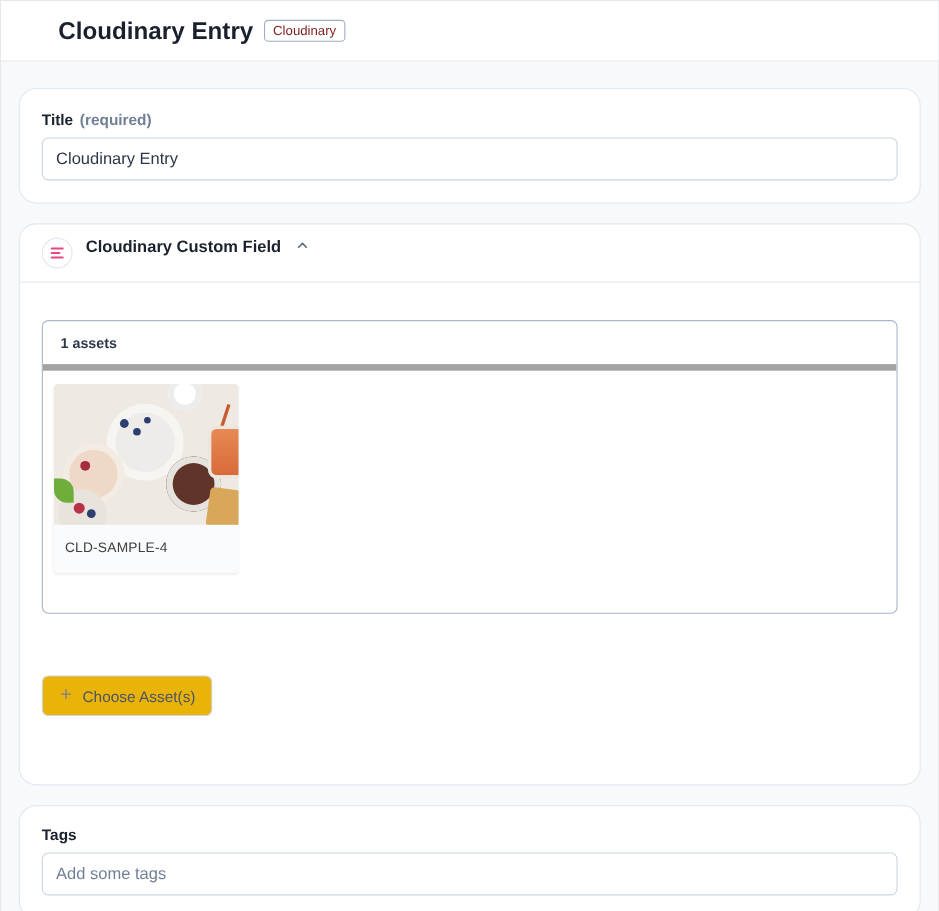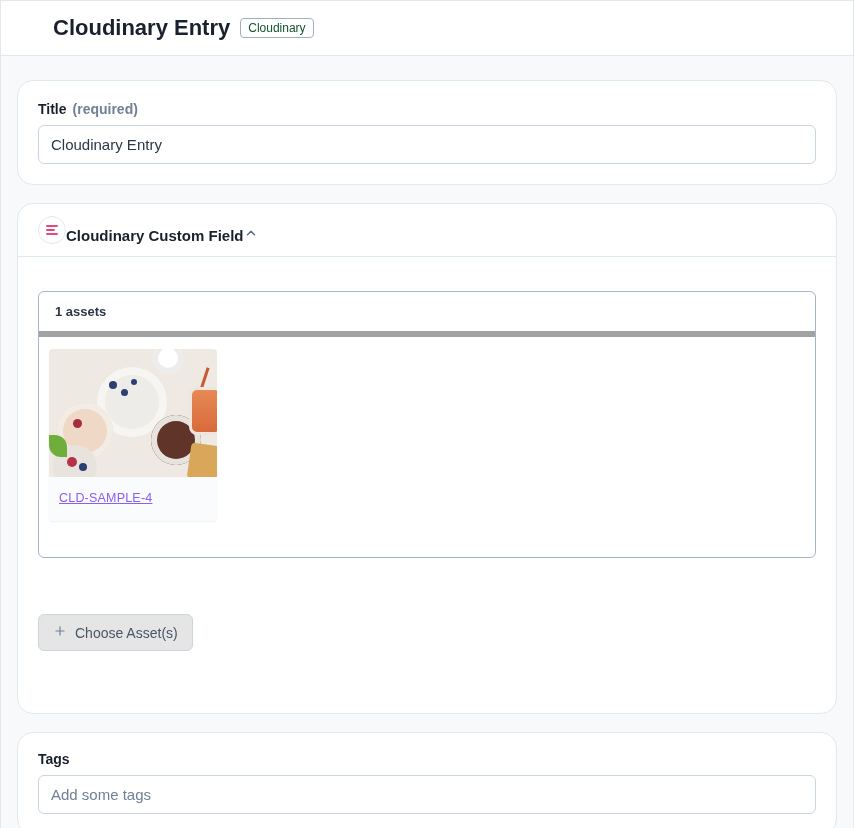--- a/index.html
+++ b/index.html
@@ -23,21 +23,21 @@
     gap:10px;
   }
   .header h1 {
     font-size:22px;
     font-weight:700;
     margin:0;
     color:#1a202c;
   }
   .badge {
     border:1px solid #a0aec0;
-    color:#14532d;
+    color:#7f1d1d;
     font-size:12px;
     padding:2px 7px;
     border-radius:4px;
     line-height:1.2;
   }
   .content { padding:24px 16px 16px 16px; }
   .card {
     background:#fff;
     border:1px solid #e2e8f0;
     border-radius:16px;
@@ -59,22 +59,22 @@
     border:1px solid #cbd5e0;
     border-radius:6px;
     padding:10px 12px;
     font-size:15px;
     color:#2d3748;
     outline:none;
   }
   .text-input::placeholder { color:#718096; }
   .section-header {
     display:flex;
-    align-items:flex-end;
-    gap:0;
+    align-items:flex-start;
+    gap:12px;
     padding:12px 20px;
     border-bottom:1px solid #e2e8f0;
     cursor:pointer;
   }
   .section-title {
     font-size:15px;
     font-weight:700;
     color:#1a202c;
   }
   .brand-icon {
@@ -125,31 +125,30 @@
   .b2{width:7px;height:7px;left:72px;top:40px;}
   .b3{width:6px;height:6px;left:82px;top:30px;}
   .b4{width:10px;height:10px;left:18px;top:108px;background:#b53248;}
   .b5{width:8px;height:8px;left:30px;top:114px;background:#2c3e72;}
   .b6{width:9px;height:9px;left:24px;top:70px;background:#a72d3e;}
   .waf{position:absolute;left:140px;top:96px;width:40px;height:36px;background:#d9a75a;border-radius:4px;transform:rotate(8deg);}
   .leaf{position:absolute;left:0;top:86px;width:18px;height:22px;background:#6fae3a;border-radius:0 12px 0 12px;}
   .asset-name {
     padding:14px 10px 16px 10px;
     font-size:12.5px;
-    color:#8b5cf6;
+    color:#404040;
     letter-spacing:0.2px;
-    text-decoration:underline;
   }
   .choose-row { padding:28px 20px 62px 20px; }
   .btn {
     display:inline-flex;
     align-items:center;
     gap:8px;
     border:1px solid #cbd5e0;
-    background:#e5e5e5;
+    background:#eab308;
     color:#4a5568;
     border-radius:6px;
     padding:9px 14px;
     font-size:14px;
     cursor:pointer;
   }
   .btn .plus { color:#718096; }
   .tags-card .pad { padding:18px 20px 20px 20px; }
 </style>
 </head>

